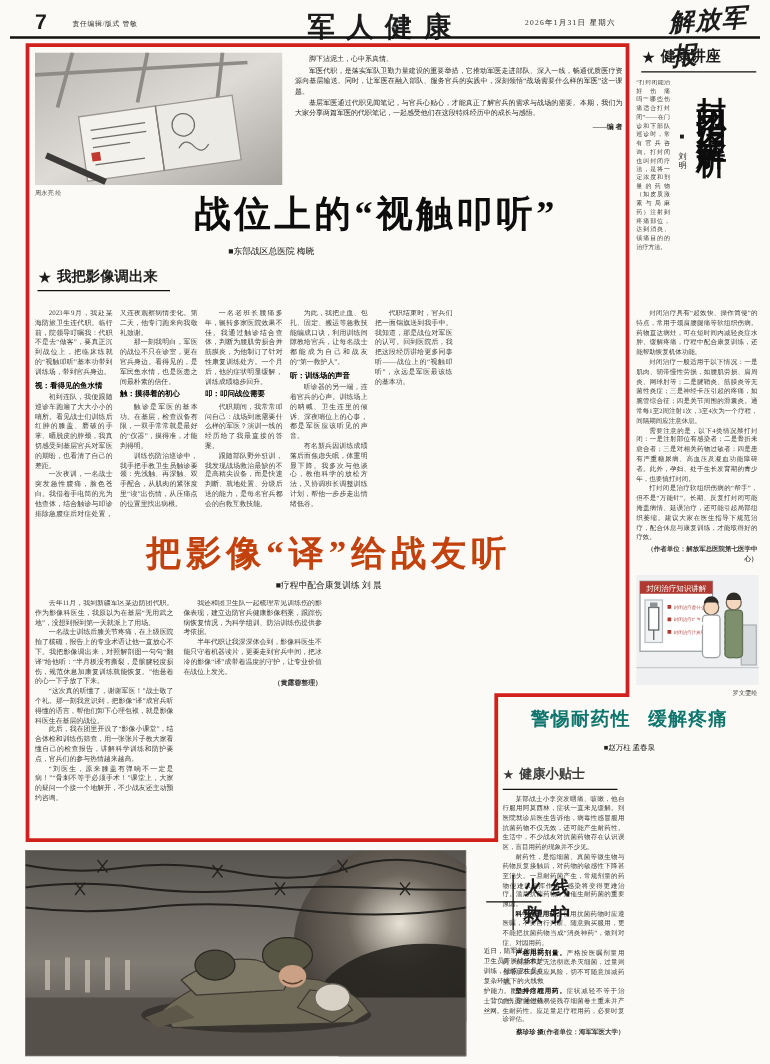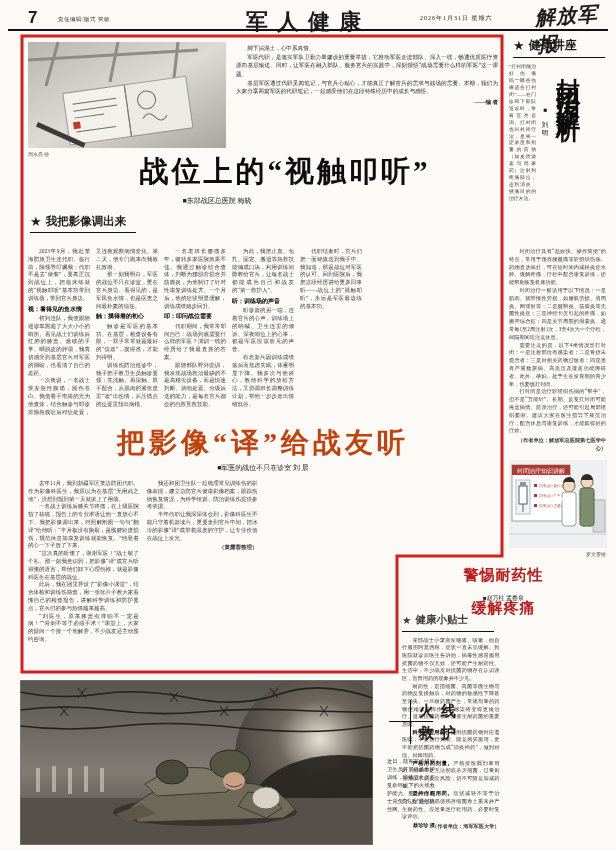--- a/index.html
+++ b/index.html
@@ -33,21 +33,21 @@
   .a2-title{font-size:28px;font-weight:bold;letter-spacing:4px;text-align:center;color:#c2410c;}
   .a2-body{column-count:4;column-gap:8px;column-fill:auto;font-size:5.5px;line-height:1.42;overflow:hidden;}
   
   .lec-header,.tips-badge-wrap{border-bottom:1px solid #111;}
   .lec-intro{font-size:4.8px;line-height:1.45;text-align:justify;overflow:hidden;}
   .v-byline{writing-mode:vertical-rl;font-size:6.5px;letter-spacing:3px;}
   .v-title{writing-mode:vertical-rl;font-size:24px;font-weight:bold;letter-spacing:7px;color:#0d0d0d;}
   .lec-body{font-size:5.2px;line-height:1.5;overflow:hidden;}
   .cartoon-credit{font-size:5px;text-align:right;color:#444;}
   
-  .tips-title{font-size:15px;font-weight:bold;letter-spacing:1px;text-align:center;display:flex;justify-content:center;gap:14px;color:#b91c1c;flex-direction:column;}
+  .tips-title{font-size:15px;font-weight:bold;letter-spacing:1px;text-align:center;display:flex;justify-content:center;gap:14px;color:#0f766e;}
   .tips-body{column-count:2;column-gap:10px;column-fill:auto;font-size:5.2px;line-height:1.48;overflow:hidden;}
   .tips-badge{margin-bottom:5px;}
   .tips-badge span[data-bind]{font-size:10.5px;}
   
   .label-grid{display:grid;grid-template-columns:22px 22px;grid-template-rows:22px 22px;}
   .label-grid p{margin:0;font-size:15px;font-weight:bold;text-align:center;line-height:22px;}
   .label-grid p:nth-child(1){border-right:1px solid #111;border-bottom:1px solid #111;}
   .label-grid p:nth-child(2){border-bottom:1px solid #111;}
   .label-grid p:nth-child(3){border-right:1px solid #111;}
   .ps-caption{font-size:5.2px;line-height:1.55;text-align:justify;color:#2a2a2a;}
@@ -98,21 +98,21 @@
 </svg>
 <div class="abs photo-caption" style="left:28px;top:151px;" data-bind="article1.photo_credit">周永亮 绘</div>
 
 <div class="abs ed-note" style="left:236px;top:44px;width:262px;height:102px;overflow:hidden;">
     <p class="seg-p">脚下沾泥土，心中系真情。</p>
     <p class="seg-p">军医代职，是落实军队卫勤力量建设的重要举措，它推动军医走进部队、深入一线，畅通优质医疗资源向基层输送。同时，让军医在融入部队、服务官兵的实践中，深刻领悟“战场需要什么样的军医”这一课题。</p>
     <p class="seg-p">基层军医通过代职见闻笔记，与官兵心贴心，才能真正了解官兵的需求与战场的需要。本期，我们为大家分享两篇军医的代职笔记，一起感受他们在这段特殊经历中的成长与感悟。</p>
     <p class="seg-credit">——编 者</p>
   </div>
 
-<div class="abs a1-title" style="left:22px;top:152px;width:526px;" data-bind="article1.title">战位上的“视触叩听”</div>
+<div class="abs a1-title" style="left:22px;top:152px;width:526px;padding-left:16px;" data-bind="article1.title">战位上的“视触叩听”</div>
 <div class="abs byline" style="left:22px;top:196px;width:390px;" data-bind="article1.byline">■东部战区总医院 梅晓</div>
 
 <div class="abs badge" style="left:30px;top:214px;width:106px;font-size:11.5px;">
   <span class="star" data-bind="icons.star">★</span>
   <span data-bind="article1.column_label">我把影像调出来</span>
 </div>
 
 <div class="abs a1-body tiny" style="left:28px;top:248px;width:470px;height:170px;">
     <p class="seg-p">2023年9月，我赴某海防旅卫生连代职。临行前，院领导叮嘱我：代职不是去“做客”，要真正沉到战位上，把临床练就的“视触叩听”基本功带到训练场，带到官兵身边。</p>
     <p class="seg-h">视：看得见的鱼水情</p>
@@ -127,21 +127,21 @@
     <p class="seg-p">代职期间，我常常叩问自己：战场到底需要什么样的军医？演训一线的经历给了我最直接的答案。</p>
     <p class="seg-p">跟随部队野外驻训，我发现战场救治最缺的不是高精尖设备，而是快速判断、就地处置、分级后送的能力，是每名官兵都会的自救互救技能。</p>
     <p class="seg-p">为此，我把止血、包扎、固定、搬运等急救技能编成口诀，利用训练间隙教给官兵，让每名战士都能成为自己和战友的“第一救护人”。</p>
     <p class="seg-h">听：训练场的声音</p>
     <p class="seg-p">听诊器的另一端，连着官兵的心声。训练场上的呐喊、卫生连里的倾诉、深夜哨位上的心事，都是军医应该听见的声音。</p>
     <p class="seg-p">有名新兵因训练成绩落后而焦虑失眠，体重明显下降。我多次与他谈心，教他科学的放松方法，又协调班长调整训练计划，帮他一步步走出情绪低谷。</p>
     <p class="seg-p">代职结束时，官兵们把一面锦旗送到我手中。我知道，那是战位对军医的认可。回到医院后，我把这段经历讲给更多同事听——战位上的“视触叩听”，永远是军医最该练的基本功。</p>
   </div>
 
 <div class="abs a2-title" style="left:22px;top:424px;width:482px;" data-bind="article2.title">把影像“译”给战友听</div>
-<div class="abs byline" style="left:22px;top:463px;width:482px;" data-bind="article2.byline">■军医的战位不只在诊室 刘 晨</div>
+<div class="abs byline" style="left:22px;top:463px;width:482px;" data-bind="article2.byline">■疗程中配合康复训练 刘 晨</div>
 <div class="abs a2-body tiny" style="left:28px;top:480px;width:467px;height:178px;">
     <p class="seg-p">去年11月，我到新疆军区某边防团代职。作为影像科医生，我原以为在基层“无用武之地”，没想到报到第一天就派上了用场。</p>
     <p class="seg-p">一名战士训练后膝关节疼痛，在上级医院拍了核磁，报告上的专业术语让他一直放心不下。我把影像调出来，对照解剖图一句句“翻译”给他听：“半月板没有撕裂，是髌腱轻度损伤，规范休息加康复训练就能恢复。”他悬着的心一下子放了下来。</p>
     <p class="seg-p">“这次真的听懂了，谢谢军医！”战士敬了个礼。那一刻我意识到，把影像“译”成官兵听得懂的语言，帮他们卸下心理包袱，就是影像科医生在基层的战位。</p>
     <p class="seg-p">此后，我在团里开设了“影像小课堂”，结合体检和训练伤筛查，用一张张片子教大家看懂自己的检查报告，讲解科学训练和防护要点，官兵们的参与热情越来越高。</p>
     <p class="seg-p">“刘医生，原来膝盖有弹响不一定是病！”“骨刺不等于必须手术！”课堂上，大家的疑问一个接一个地解开，不少战友还主动预约咨询。</p>
     <p class="seg-p">我还和团卫生队一起梳理常见训练伤的影像表现，建立边防官兵健康影像档案，跟踪伤病恢复情况，为科学组训、防治训练伤提供参考依据。</p>
     <p class="seg-p">半年代职让我深深体会到，影像科医生不能只守着机器读片，更要走到官兵中间，把冰冷的影像“译”成带着温度的守护，让专业价值在战位上发光。</p>
     <p class="seg-credit">（黄露蓉整理）</p>
   </div>

